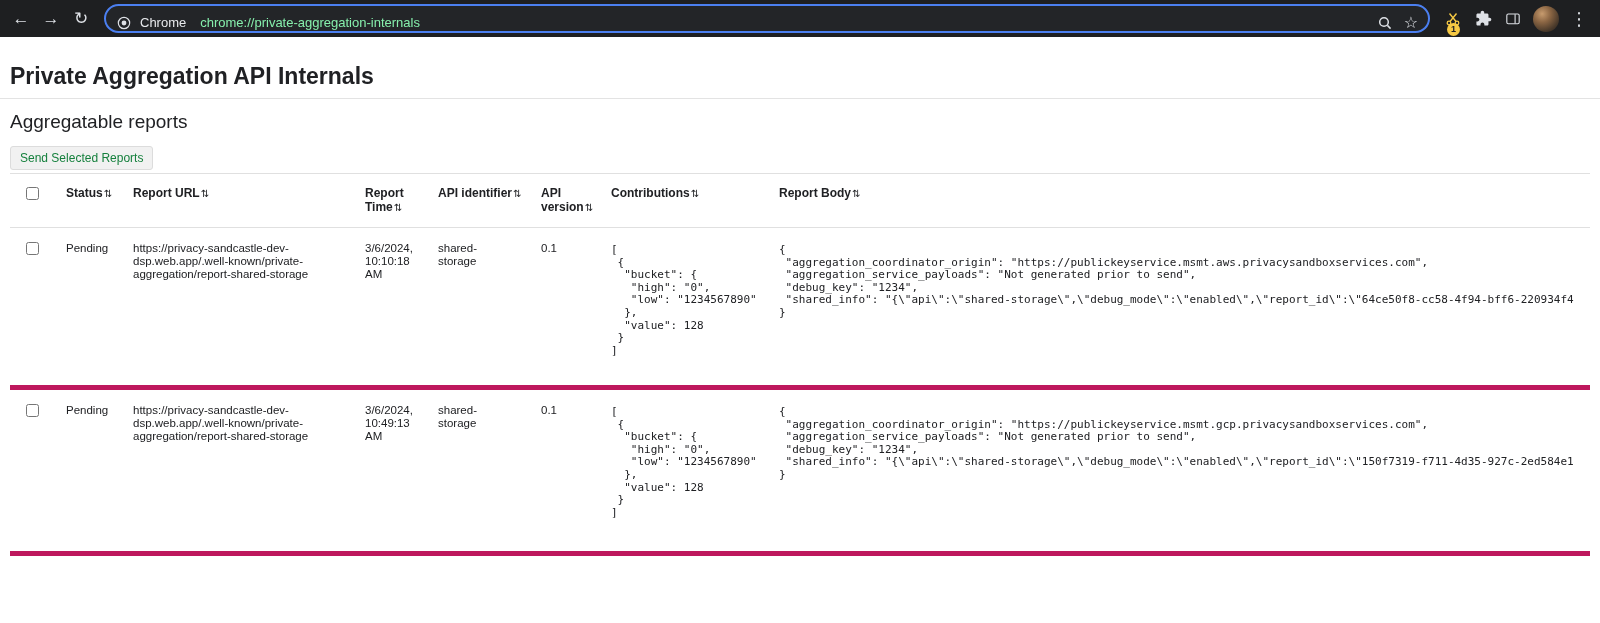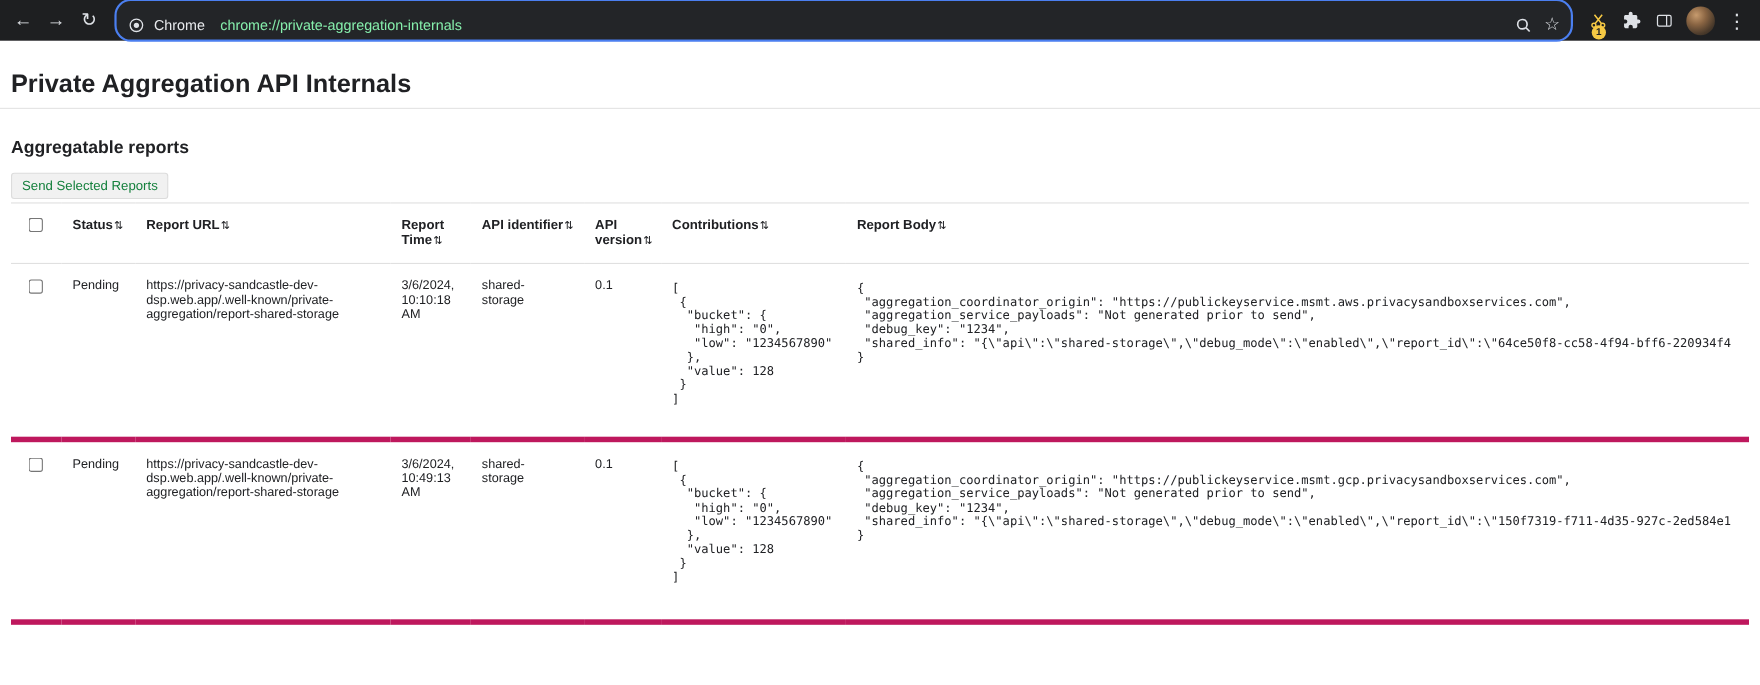--- a/index.html
+++ b/index.html
@@ -19,21 +19,21 @@
   }
   .tb-icon {
     width:30px; height:30px; flex:none;
     border-radius:50%;
     display:flex; align-items:center; justify-content:center;
     color:#dee1e6; font-size:17px; cursor:pointer;
     position:relative;
   }
   .tb-icon svg { display:block; }
   .omnibox {
-    flex:1; height:39px; margin:0 8px; min-width:0;
+    flex:1; height:29px; margin:0 8px; min-width:0;
     background:#232528;
     border:2px solid #4b7ff0; border-radius:15px;
     display:flex; align-items:center;
     padding:8px 4px 0 10px;
     cursor:text;
   }
   .omni-label { color:#e8eaed; font-size:13px; margin:0 14px 0 8px; flex:none; }
   .omni-url { color:#86efac; font-size:13px; white-space:nowrap; overflow:hidden; }
   .omni-spacer { flex:1; }
   .omni-icon {
@@ -61,21 +61,21 @@
   .page-title { font-size:23px; font-weight:700; margin:26px 0 8px; color:#202124; }
   .btn-row { display:flex; gap:13px; margin-bottom:16px; }
   .chrome-btn {
     font-family:"Liberation Sans", sans-serif;
     font-size:12px; color:#202124;
     background:#f5f5f5;
     border:1px solid #9b9b9b; border-radius:3px;
     padding:4px 9px; cursor:pointer;
   }
   .divider { border:none; border-top:1px solid #e3e3e3; margin:0 -10px; }
-  .section-heading { font-size:16px; font-weight:700; margin:27px 0 13px; }
+  .section-heading { font-size:19px; font-weight:400; margin:12px 0 13px; }
   .send-btn {
     background:#f1f1f1; color:#15803d;
     border:1px solid #dcdcdc; cursor:default;
   }
 
   
   table.reports {
     border-collapse:collapse; table-layout:fixed;
     width:1580px; margin-top:3px;
   }

